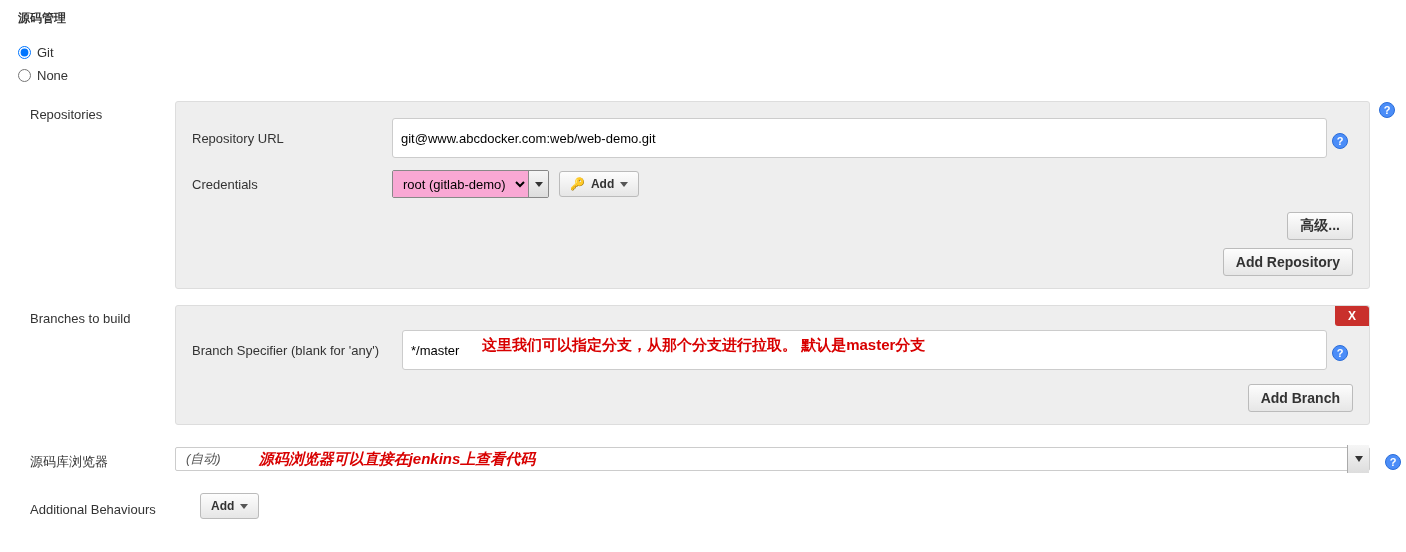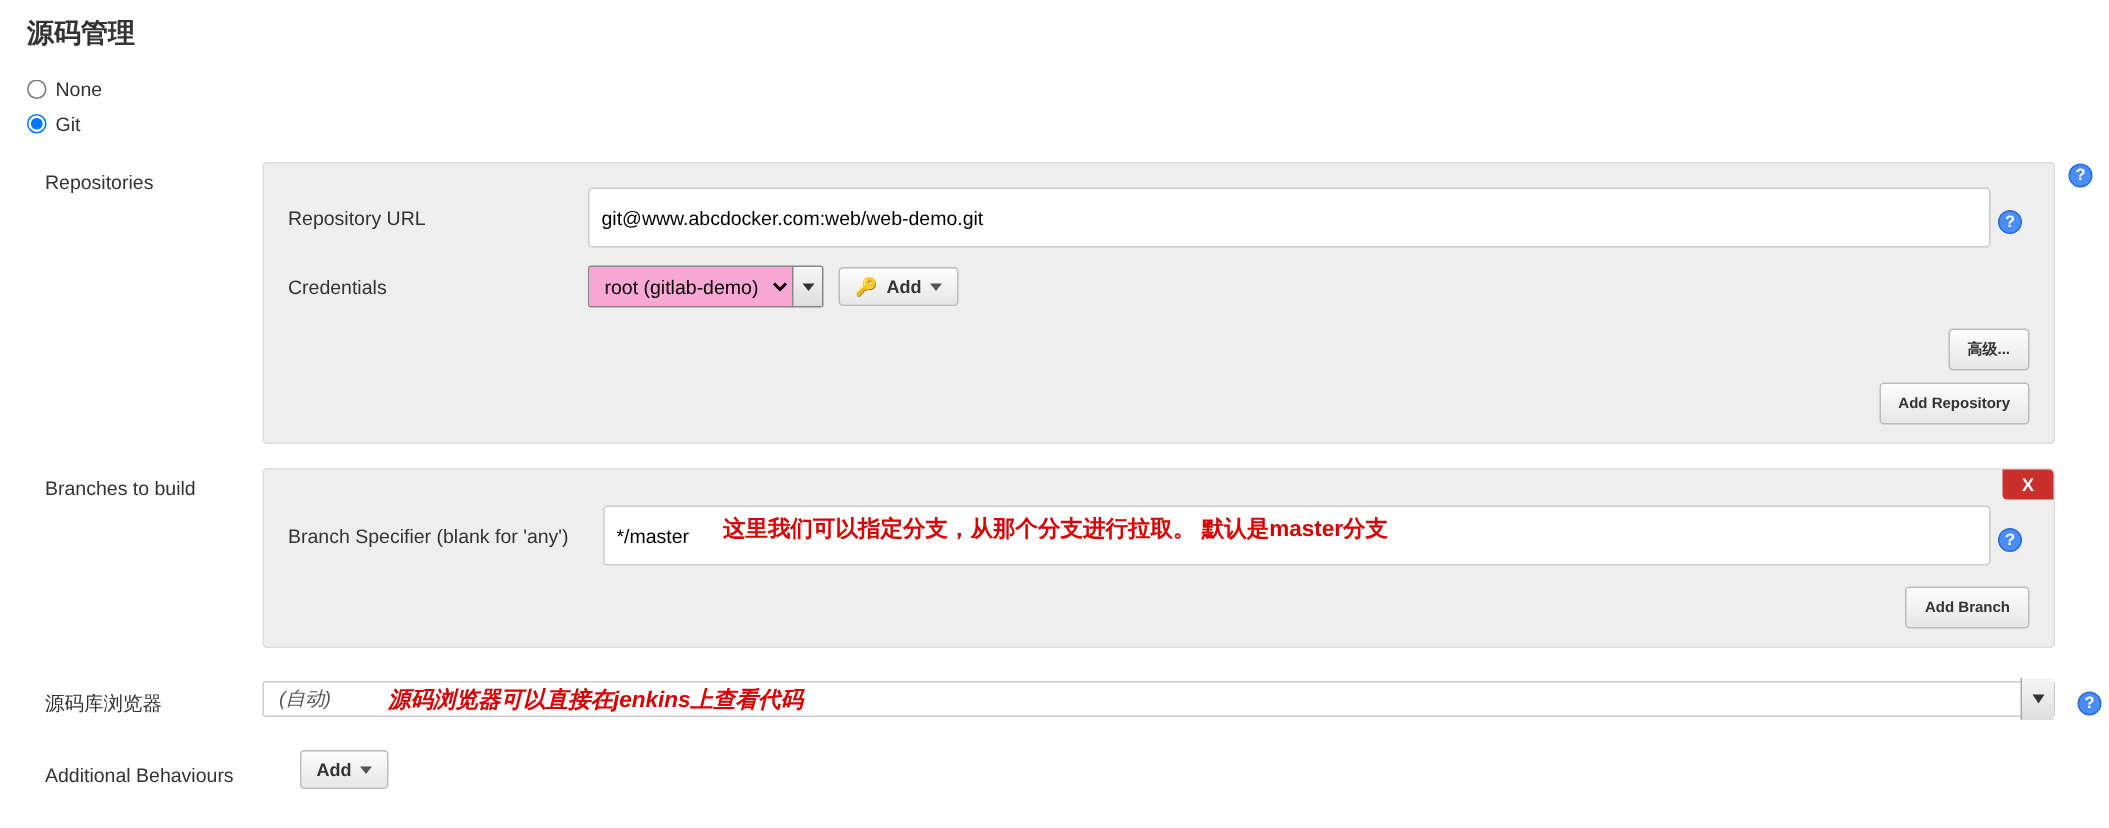--- a/index.html
+++ b/index.html
@@ -1,37 +1,37 @@
 <!DOCTYPE html>
 <html><head>
 <meta charset="utf-8">
 <style>
   * { box-sizing: border-box; }
   html, body { margin: 0; padding: 0; font-family: Arial, "Microsoft YaHei", sans-serif; font-size: 13px; color: #333; background: #fff; }
   .page { width: 1406px; padding: 0 0 10px 0; }
-  .section-title { font-size: 18px; font-weight: bold; padding: 10px 0 14px 18px; }
+  .section-title { font-size: 12px; font-weight: bold; padding: 10px 0 14px 18px; }
   .radio-row { padding: 4px 0 4px 18px; display: flex; align-items: center; gap: 6px; }
   .radio-row input[type=radio]{ margin:0; }
   .git-body { padding: 10px 0 0 0; }
 
   .cfg-row { display: flex; align-items: flex-start; padding: 4px 0; }
   .cfg-row.top { align-items: flex-start; }
   .cfg-label { width: 175px; padding: 6px 0 0 30px; color: #333; flex-shrink:0; }
   .cfg-content { flex: 1 1 auto; margin-right: 10px; position: relative; }
   .cfg-help { width: 26px; flex-shrink:0; display:flex; align-items:flex-start; justify-content:center; padding-top:6px;}
   .help-icon { width:16px; height:16px; border-radius:50%; background:#4b8df8; color:#fff; font-size:11px; font-weight:bold; display:flex; align-items:center; justify-content:center; cursor:pointer; border:1px solid #2b6dd8;}
 
   .sub-panel { background: #eee; border: 1px solid #ddd; border-radius: 3px; padding: 10px 16px 12px 16px; position: relative; }
   .sub-panel .inner-row { display:flex; align-items:center; padding:6px 0; }
   .sub-panel .inner-label { width: 200px; color:#333; }
   .sub-panel .inner-field { flex:1 1 auto; display:flex; align-items:center; gap:10px; }
 
   input.textfield { width:100%; height:40px; border:1px solid #ccc; border-radius:3px; padding:0 8px; font-size:13px; background:#fff; }
 
-  .btn { display:inline-flex; align-items:center; justify-content:center; height:28px; padding: 0 12px; font-size:10px; color:#333;
+  .btn { display:inline-flex; align-items:center; justify-content:center; height:28px; padding: 0 12px; font-size:14px; color:#333;
          background: linear-gradient(#fdfdfd,#e6e6e6); border:1px solid #bbb; border-radius:3px; cursor:pointer; font-weight:bold;}
   .btn.small{ height:26px; padding:0 10px; font-size:12px;}
   .btn .key-icon{ margin-right:6px; color:#c9a400; font-size:12px;}
   .btn.dropdown::after{ content:""; display:inline-block; margin-left:6px; border-left:4px solid transparent;border-right:4px solid transparent;border-top:5px solid #555;}
 
   .panel-actions { text-align:right; padding-top:8px; }
   .panel-actions .btn{ margin-left:6px;}
 
   .delete-x { position:absolute; top:0px; right:0px; width:34px; height:20px; background:#c9302c; color:#fff; font-weight:bold;
               border-radius:0 3px 0 3px; display:flex; align-items:center; justify-content:center; cursor:pointer; font-size:12px;}
@@ -56,27 +56,27 @@
   .top-help{ position:absolute; top:0; right:-26px;}
 </style>
 </head>
 <body>
 
 <div class="page">
 
   <div class="section-title">源码管理</div>
 
   <label class="radio-row">
-    <input type="radio" name="scm" style="">
-    <span>None</span>
+    <input type="radio" name="scm" checked="" style="">
+    <span>Git</span>
   </label>
 
   <label class="radio-row">
-    <input type="radio" name="scm" checked="" style="">
-    <span>Git</span>
+    <input type="radio" name="scm" style="">
+    <span>None</span>
   </label>
 
   <div class="git-body">
 
     <div class="cfg-row top">
       <div class="cfg-label">Repositories</div>
       <div class="cfg-content pos-rel">
         <div class="sub-panel">
           <div class="help-icon top-help">?</div>
 

